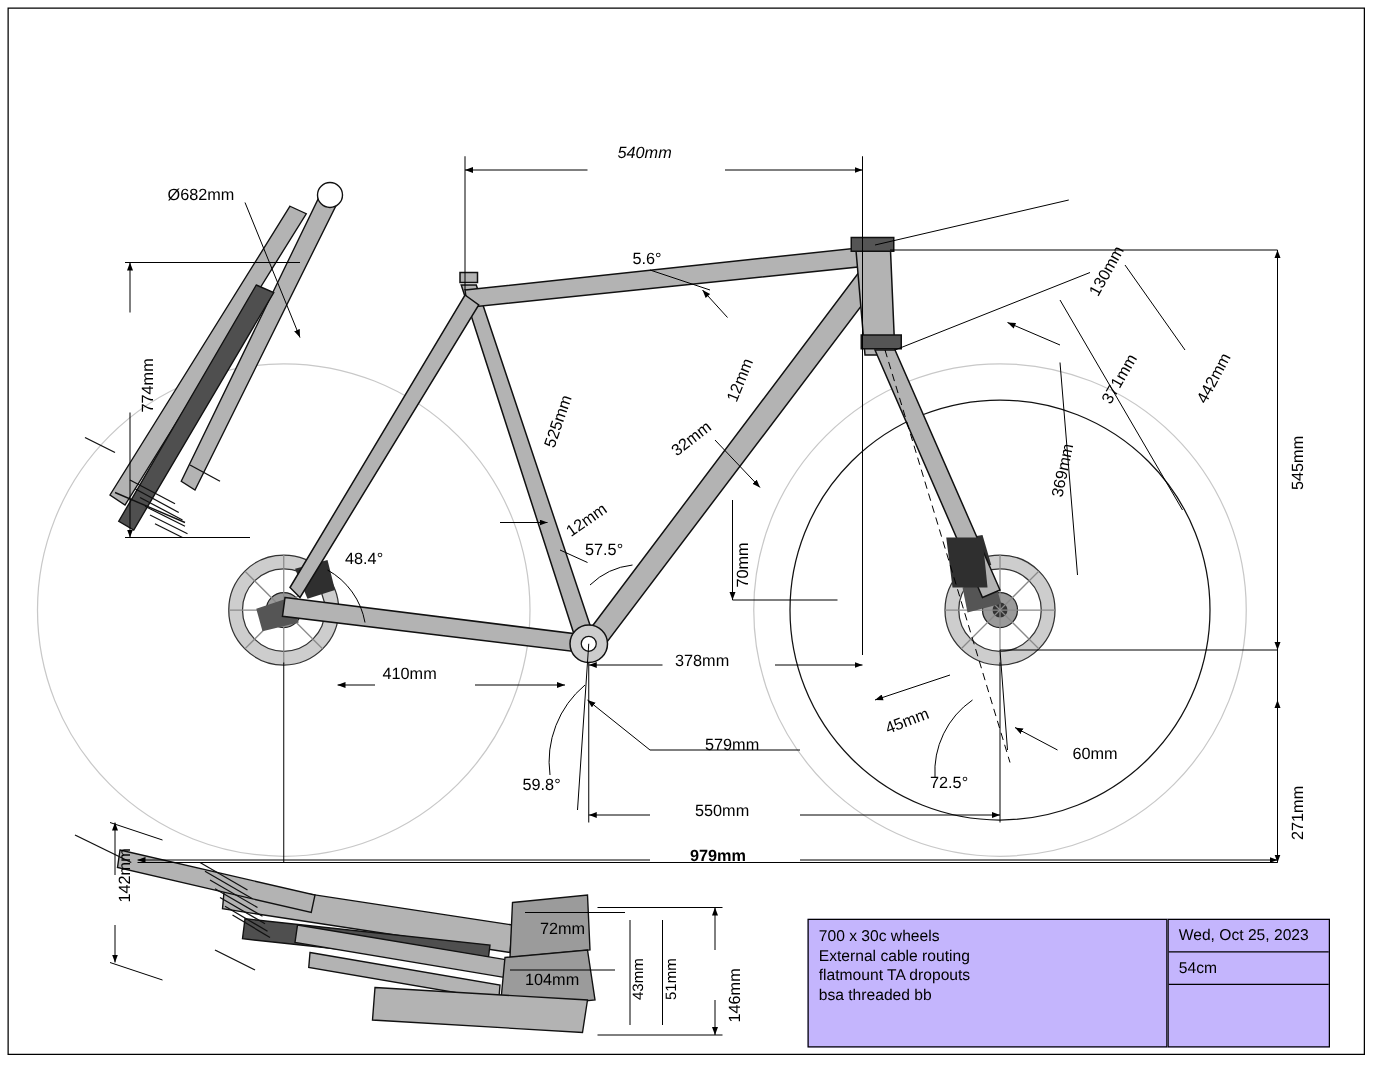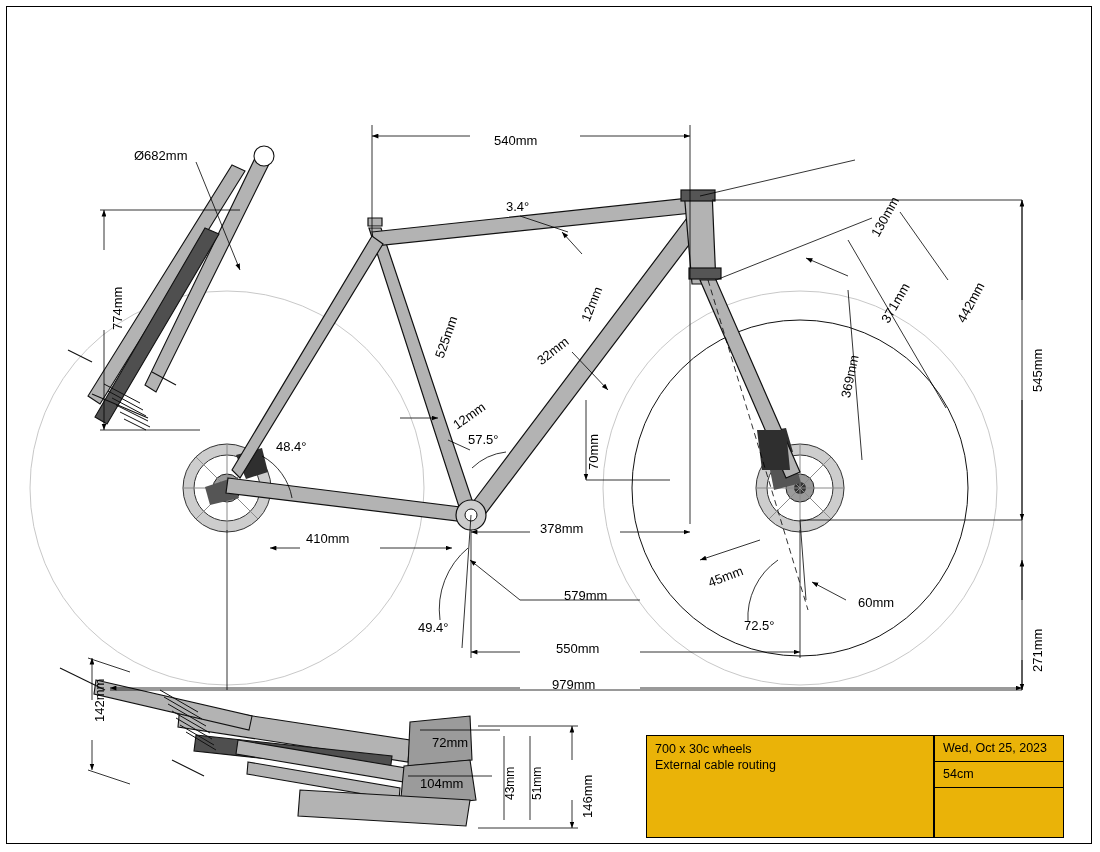--- a/index.html
+++ b/index.html
@@ -2,21 +2,21 @@
 <html><head>
 <meta charset="utf-8">
 <style>
   html,body{margin:0;padding:0;background:#ffffff;}
   body{font-family:"Liberation Sans", sans-serif;}
   #page{position:relative;width:1100px;height:852px;background:#fff;overflow:hidden;}
   #frame{position:absolute;left:6px;top:6px;width:1086px;height:838px;border:1.5px solid #000;box-sizing:border-box;}
   svg{position:absolute;left:0;top:0;width:1100px;height:852px;}
   .lbl{position:absolute;font-size:13px;color:#000;white-space:nowrap;}
   .lbl.sm{font-size:12px;}
-  .titleblock{position:absolute;border:1.2px solid #000;box-sizing:border-box;background:#eab308;}
+  .titleblock{position:absolute;border:1.2px solid #000;box-sizing:border-box;background:#c4b5fd;}
   .tb-notes{left:646px;top:735px;width:288px;height:103px;padding:6px 8px;font-size:12.5px;line-height:15.5px;}
   .tb-right{left:934px;top:735px;width:130px;height:103px;}
   .tb-row{border-bottom:1.1px solid #000;box-sizing:border-box;height:25.75px;padding:5px 8px;font-size:12.5px;}
   .tb-row:last-child{border-bottom:none;}
   .rot{transform-origin:0 0;}
 </style>
 </head>
 <body>
 
 <div id="page">
@@ -235,56 +235,58 @@
 
       <line x1="504" y1="736" x2="504" y2="820"></line>
       <line x1="530" y1="736" x2="530" y2="820"></line>
 
       <line x1="420" y1="730" x2="500" y2="730"></line>
       <line x1="408" y1="776" x2="492" y2="776"></line>
     </g>
   </svg>
 
   <div class="lbl" style="left:134px;top:148px;">Ø682mm</div>
-  <div class="lbl" style="left:494px;top:133px;">540mm</div>
+  <div class="lbl" style="left:494px;top:114px;font-style:italic;">540mm</div>
   <div class="lbl rot" style="left:110px;top:330px;transform:rotate(-90deg);">774mm</div>
   <div class="lbl rot" style="left:432px;top:355px;transform:rotate(-71deg);">525mm</div>
   <div class="lbl rot" style="left:450px;top:420px;transform:rotate(-35deg);">12mm</div>
   <div class="lbl rot" style="left:578px;top:318px;transform:rotate(-68deg);">12mm</div>
   <div class="lbl rot" style="left:534px;top:356px;transform:rotate(-38deg);">32mm</div>
   <div class="lbl rot" style="left:586px;top:470px;transform:rotate(-90deg);">70mm</div>
   <div class="lbl rot" style="left:868px;top:232px;transform:rotate(-61deg);">130mm</div>
   <div class="lbl rot" style="left:878px;top:318px;transform:rotate(-60deg);">371mm</div>
   <div class="lbl rot" style="left:838px;top:396px;transform:rotate(-78deg);">369mm</div>
   <div class="lbl rot" style="left:954px;top:318px;transform:rotate(-62deg);">442mm</div>
   <div class="lbl rot" style="left:1030px;top:392px;transform:rotate(-90deg);">545mm</div>
   <div class="lbl rot" style="left:1030px;top:672px;transform:rotate(-90deg);">271mm</div>
   <div class="lbl" style="left:306px;top:531px;">410mm</div>
   <div class="lbl" style="left:540px;top:521px;">378mm</div>
   <div class="lbl rot" style="left:706px;top:576px;transform:rotate(-21deg);">45mm</div>
   <div class="lbl" style="left:858px;top:595px;">60mm</div>
   <div class="lbl" style="left:564px;top:588px;">579mm</div>
   <div class="lbl" style="left:556px;top:641px;">550mm</div>
-  <div class="lbl" style="left:552px;top:677px;">979mm</div>
+  <div class="lbl" style="left:552px;top:677px;font-weight:bold;">979mm</div>
   <div class="lbl rot" style="left:92px;top:722px;transform:rotate(-90deg);">142mm</div>
   <div class="lbl" style="left:432px;top:735px;">72mm</div>
   <div class="lbl" style="left:420px;top:776px;">104mm</div>
   <div class="lbl rot sm" style="left:503px;top:800px;transform:rotate(-90deg);">43mm</div>
   <div class="lbl rot sm" style="left:530px;top:800px;transform:rotate(-90deg);">51mm</div>
   <div class="lbl rot" style="left:580px;top:818px;transform:rotate(-90deg);">146mm</div>
 
-  <div class="lbl" style="left:506px;top:199px;">3.4°</div>
+  <div class="lbl" style="left:506px;top:199px;">5.6°</div>
   <div class="lbl" style="left:276px;top:439px;">48.4°</div>
   <div class="lbl" style="left:468px;top:432px;">57.5°</div>
-  <div class="lbl" style="left:418px;top:620px;">49.4°</div>
+  <div class="lbl" style="left:418px;top:620px;">59.8°</div>
   <div class="lbl" style="left:744px;top:618px;">72.5°</div>
 
   <div class="titleblock tb-notes">
     <div>700 x 30c wheels</div>
     <div>External cable routing</div>
+    <div>flatmount TA dropouts</div>
+    <div>bsa threaded bb</div>
   </div>
 
   <div class="titleblock tb-right">
     <div class="tb-row">Wed, Oct 25, 2023</div>
     <div class="tb-row">54cm</div>
     <div class="tb-row"></div>
   </div>
 </div>
 
 </body></html>

